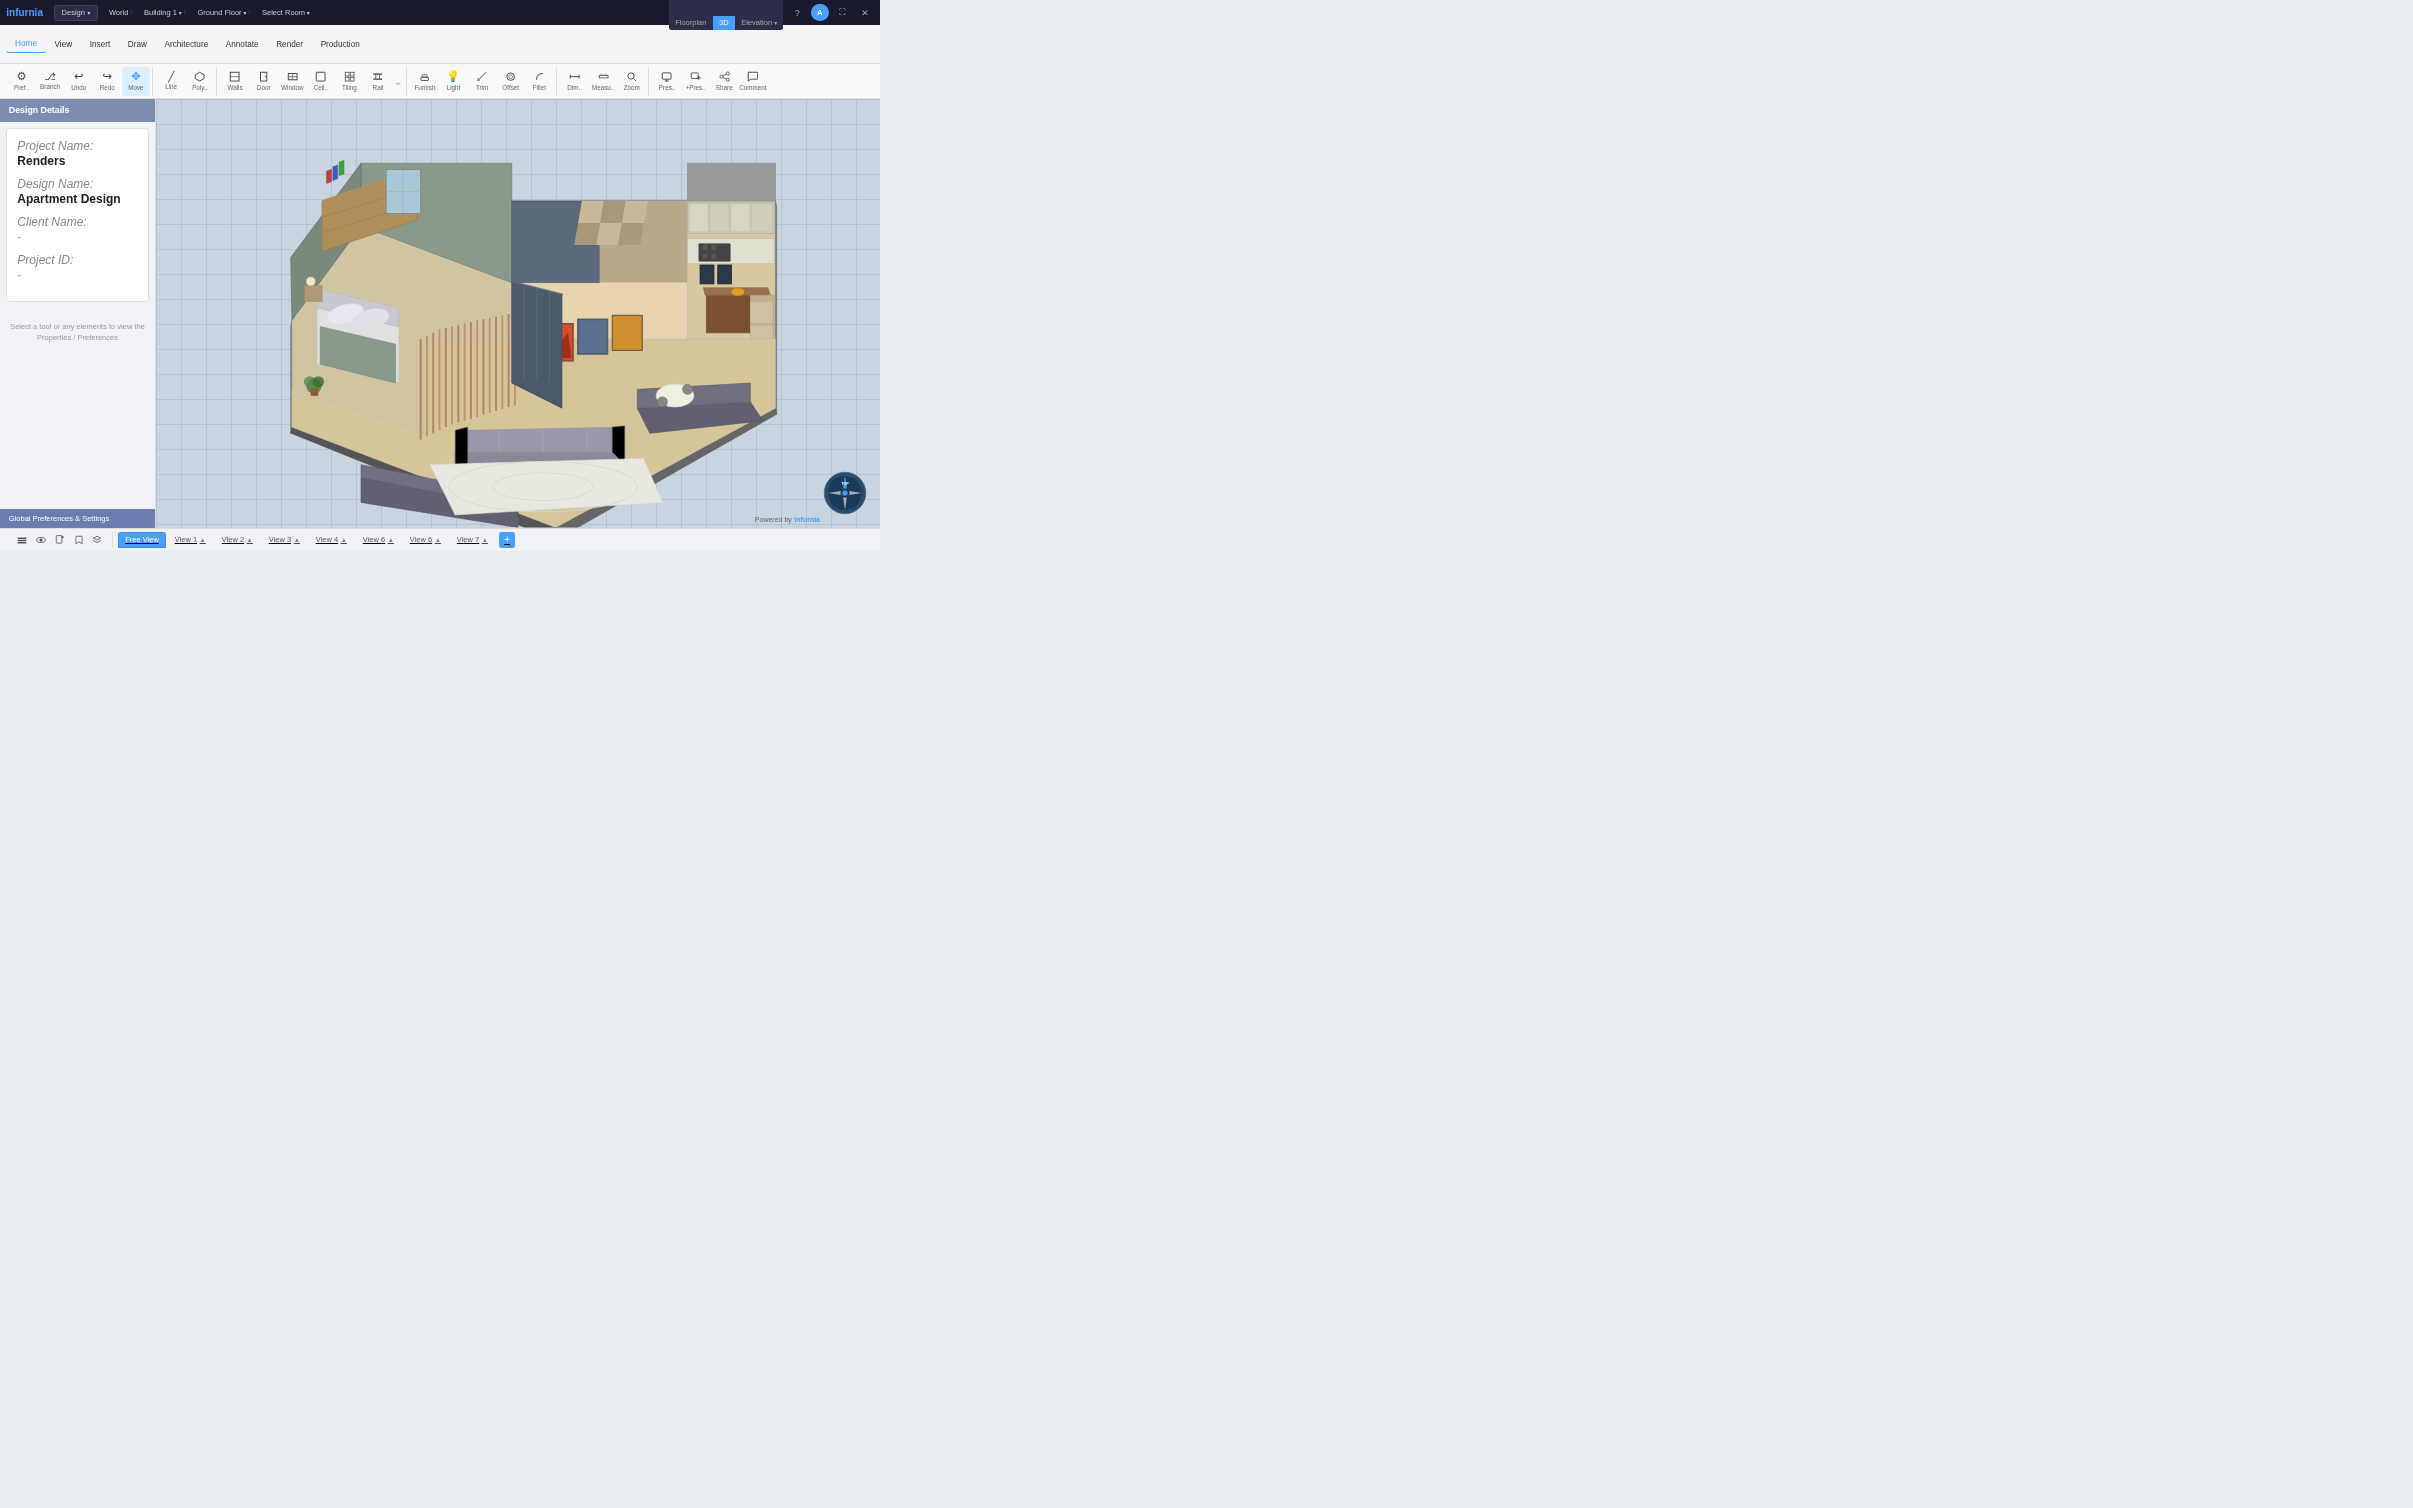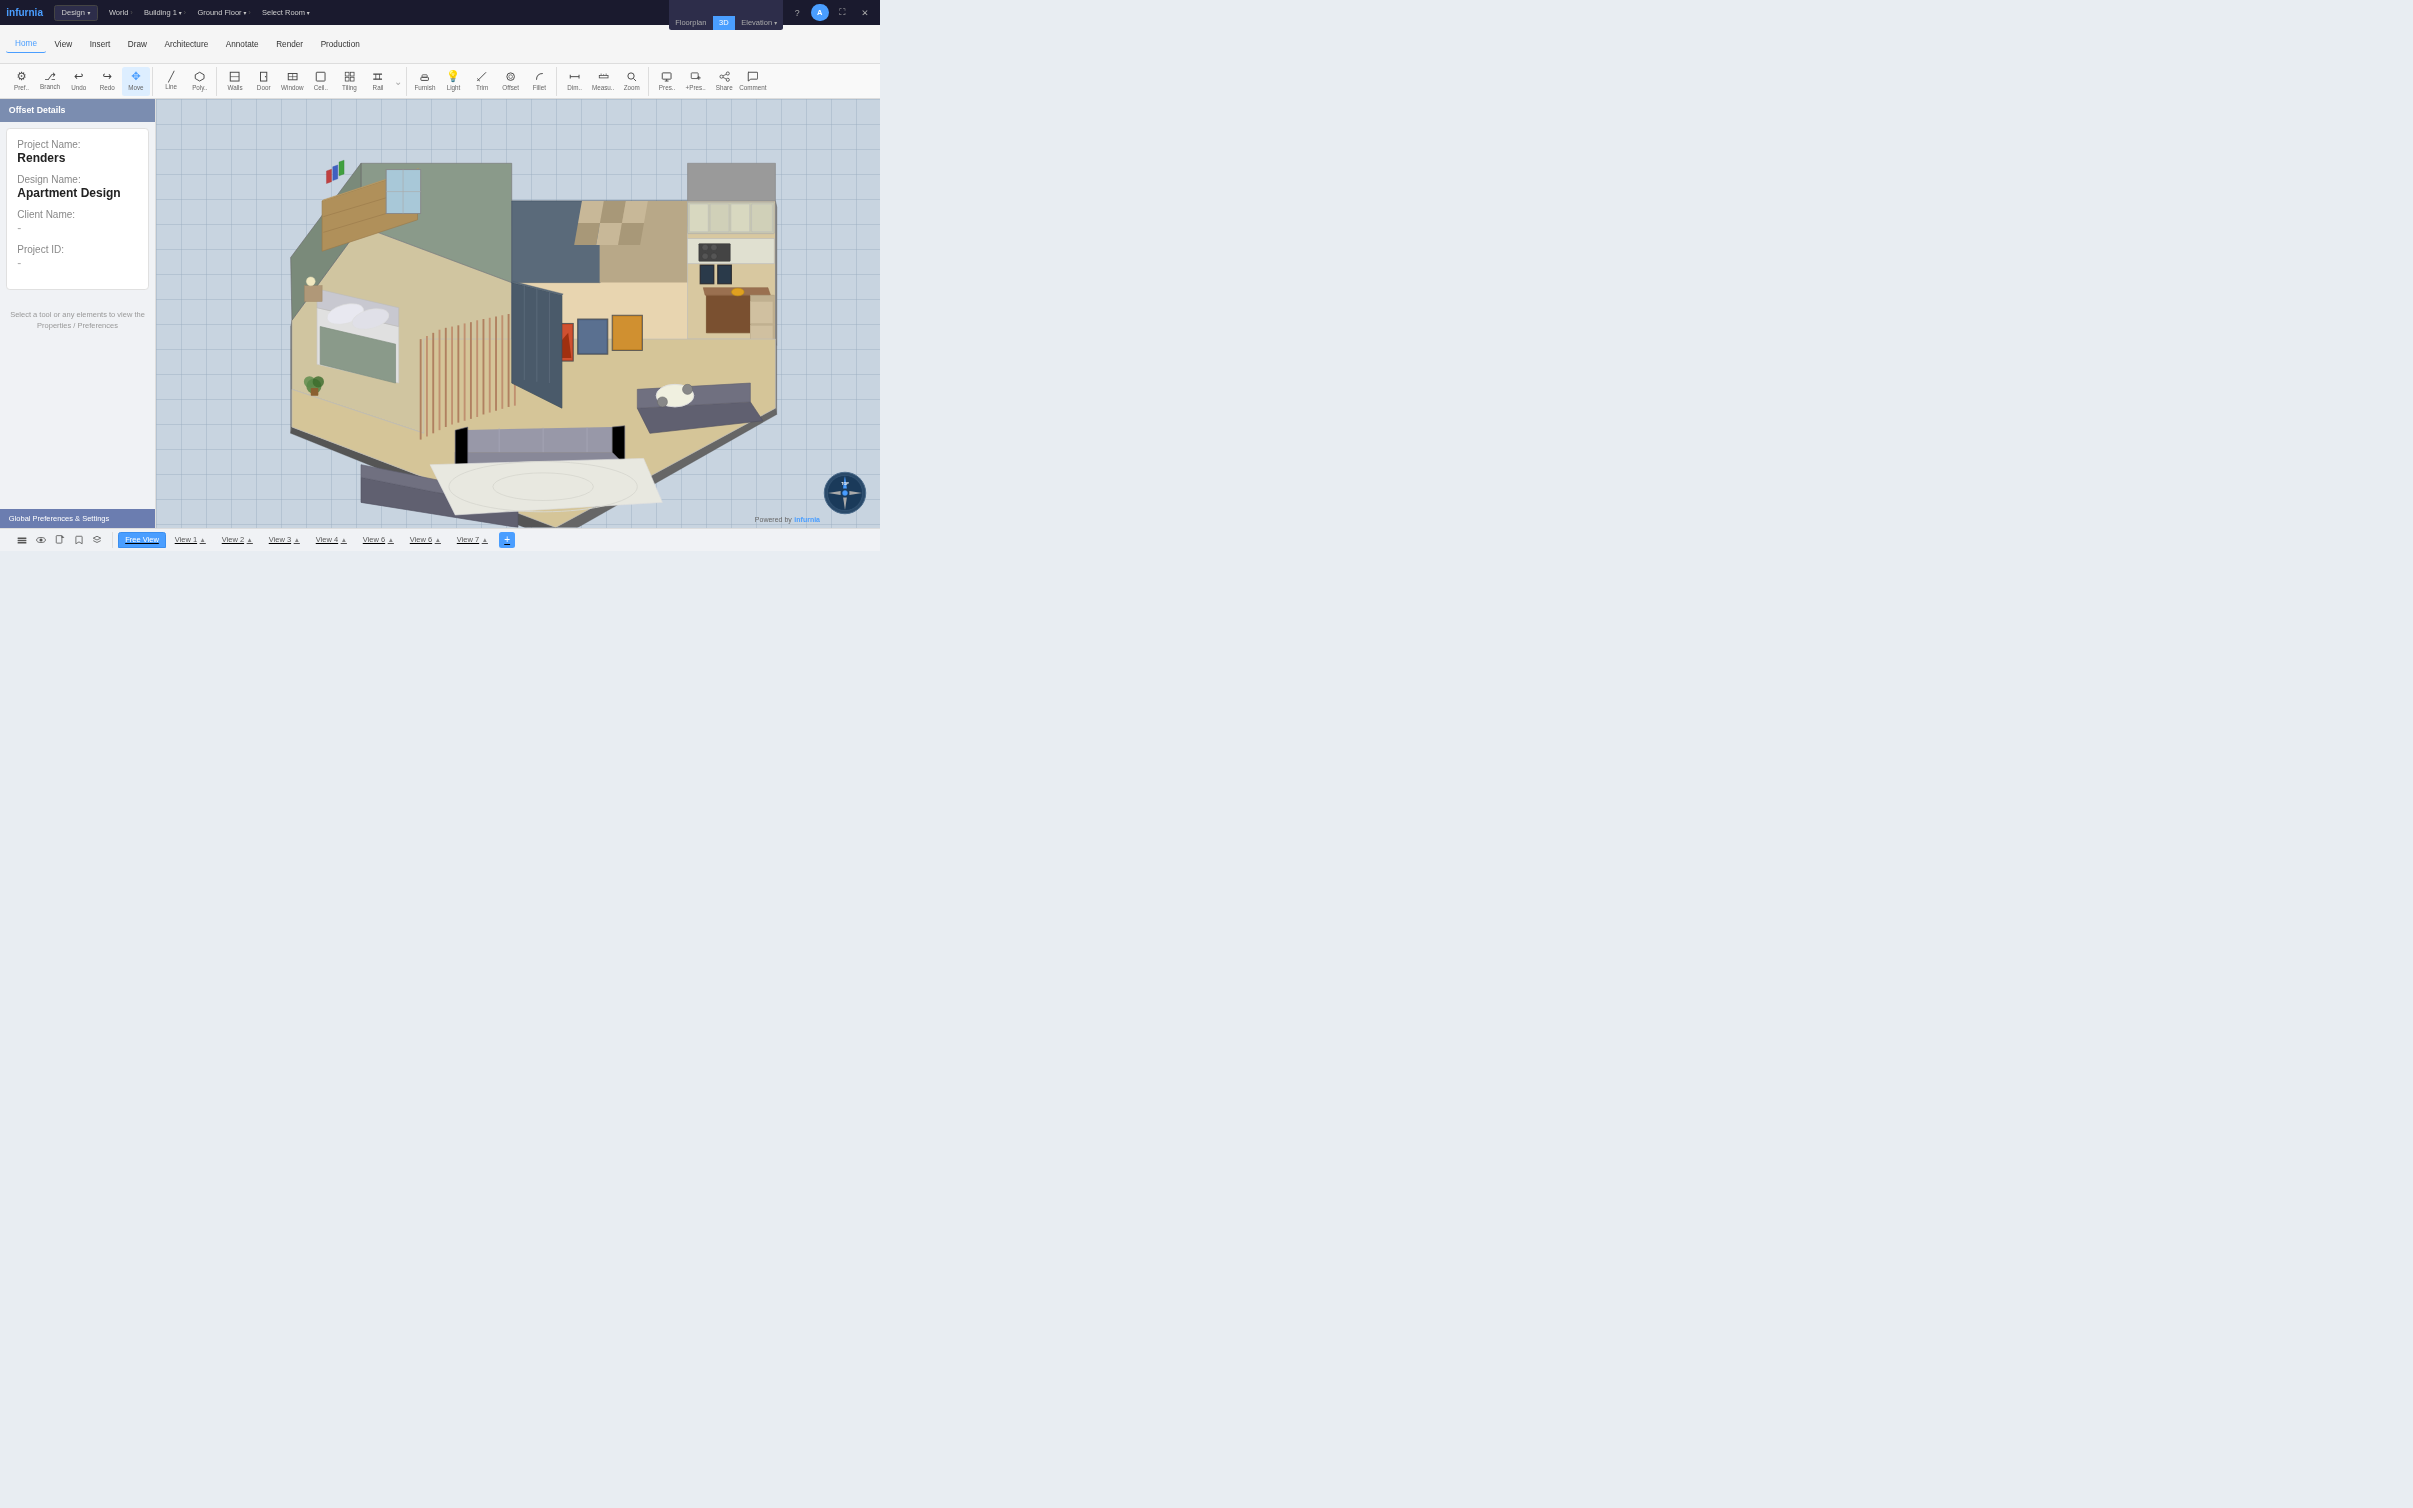--- a/index.html
+++ b/index.html
@@ -177,21 +177,21 @@
       font-weight: 600;
     }
     #design-details {
       background: #fff;
       margin: 6.3px;
       border-radius: 3.8px;
       padding: 10px;
       border: 0.6px solid #e0e0e0;
     }
     .detail-row { margin-bottom: 8.8px; }
-    .detail-label { color: #888; font-size: 10px; margin-bottom: 1.3px; }
+    .detail-label { color: #888; font-size: 12px; margin-bottom: 1.3px; font-style: italic; }
     .detail-value { color: #222; font-size: 12px; font-weight: 600; }
     .detail-value.empty { color: #aaa; font-weight: 400; }
     #sidebar-hint {
       color: #999;
       font-size: 7.5px;
       text-align: center;
       padding: 12.6px 10px;
       line-height: 1.5;
     }
     #global-prefs {
@@ -555,21 +555,21 @@
           <path d="M2 2 h14 a1 1 0 0 1 1 1 v9 a1 1 0 0 1-1 1 H6 L2 16 V3 a1 1 0 0 1 1-1z" fill="none" stroke="#444" stroke-width="1.5"></path>
         </svg>
       <span class="tool-label">Comment</span>
     </div>
   </div>
 </div>
 
 <div id="main">
 
   <div id="sidebar">
-    <div id="sidebar-header">Offset Details</div>
+    <div id="sidebar-header">Design Details</div>
     <div id="design-details">
       <div class="detail-row">
         <div class="detail-label">Project Name:</div>
         <div class="detail-value">Renders</div>
       </div>
       <div class="detail-row">
         <div class="detail-label">Design Name:</div>
         <div class="detail-value">Apartment Design</div>
       </div>
       <div class="detail-row">

